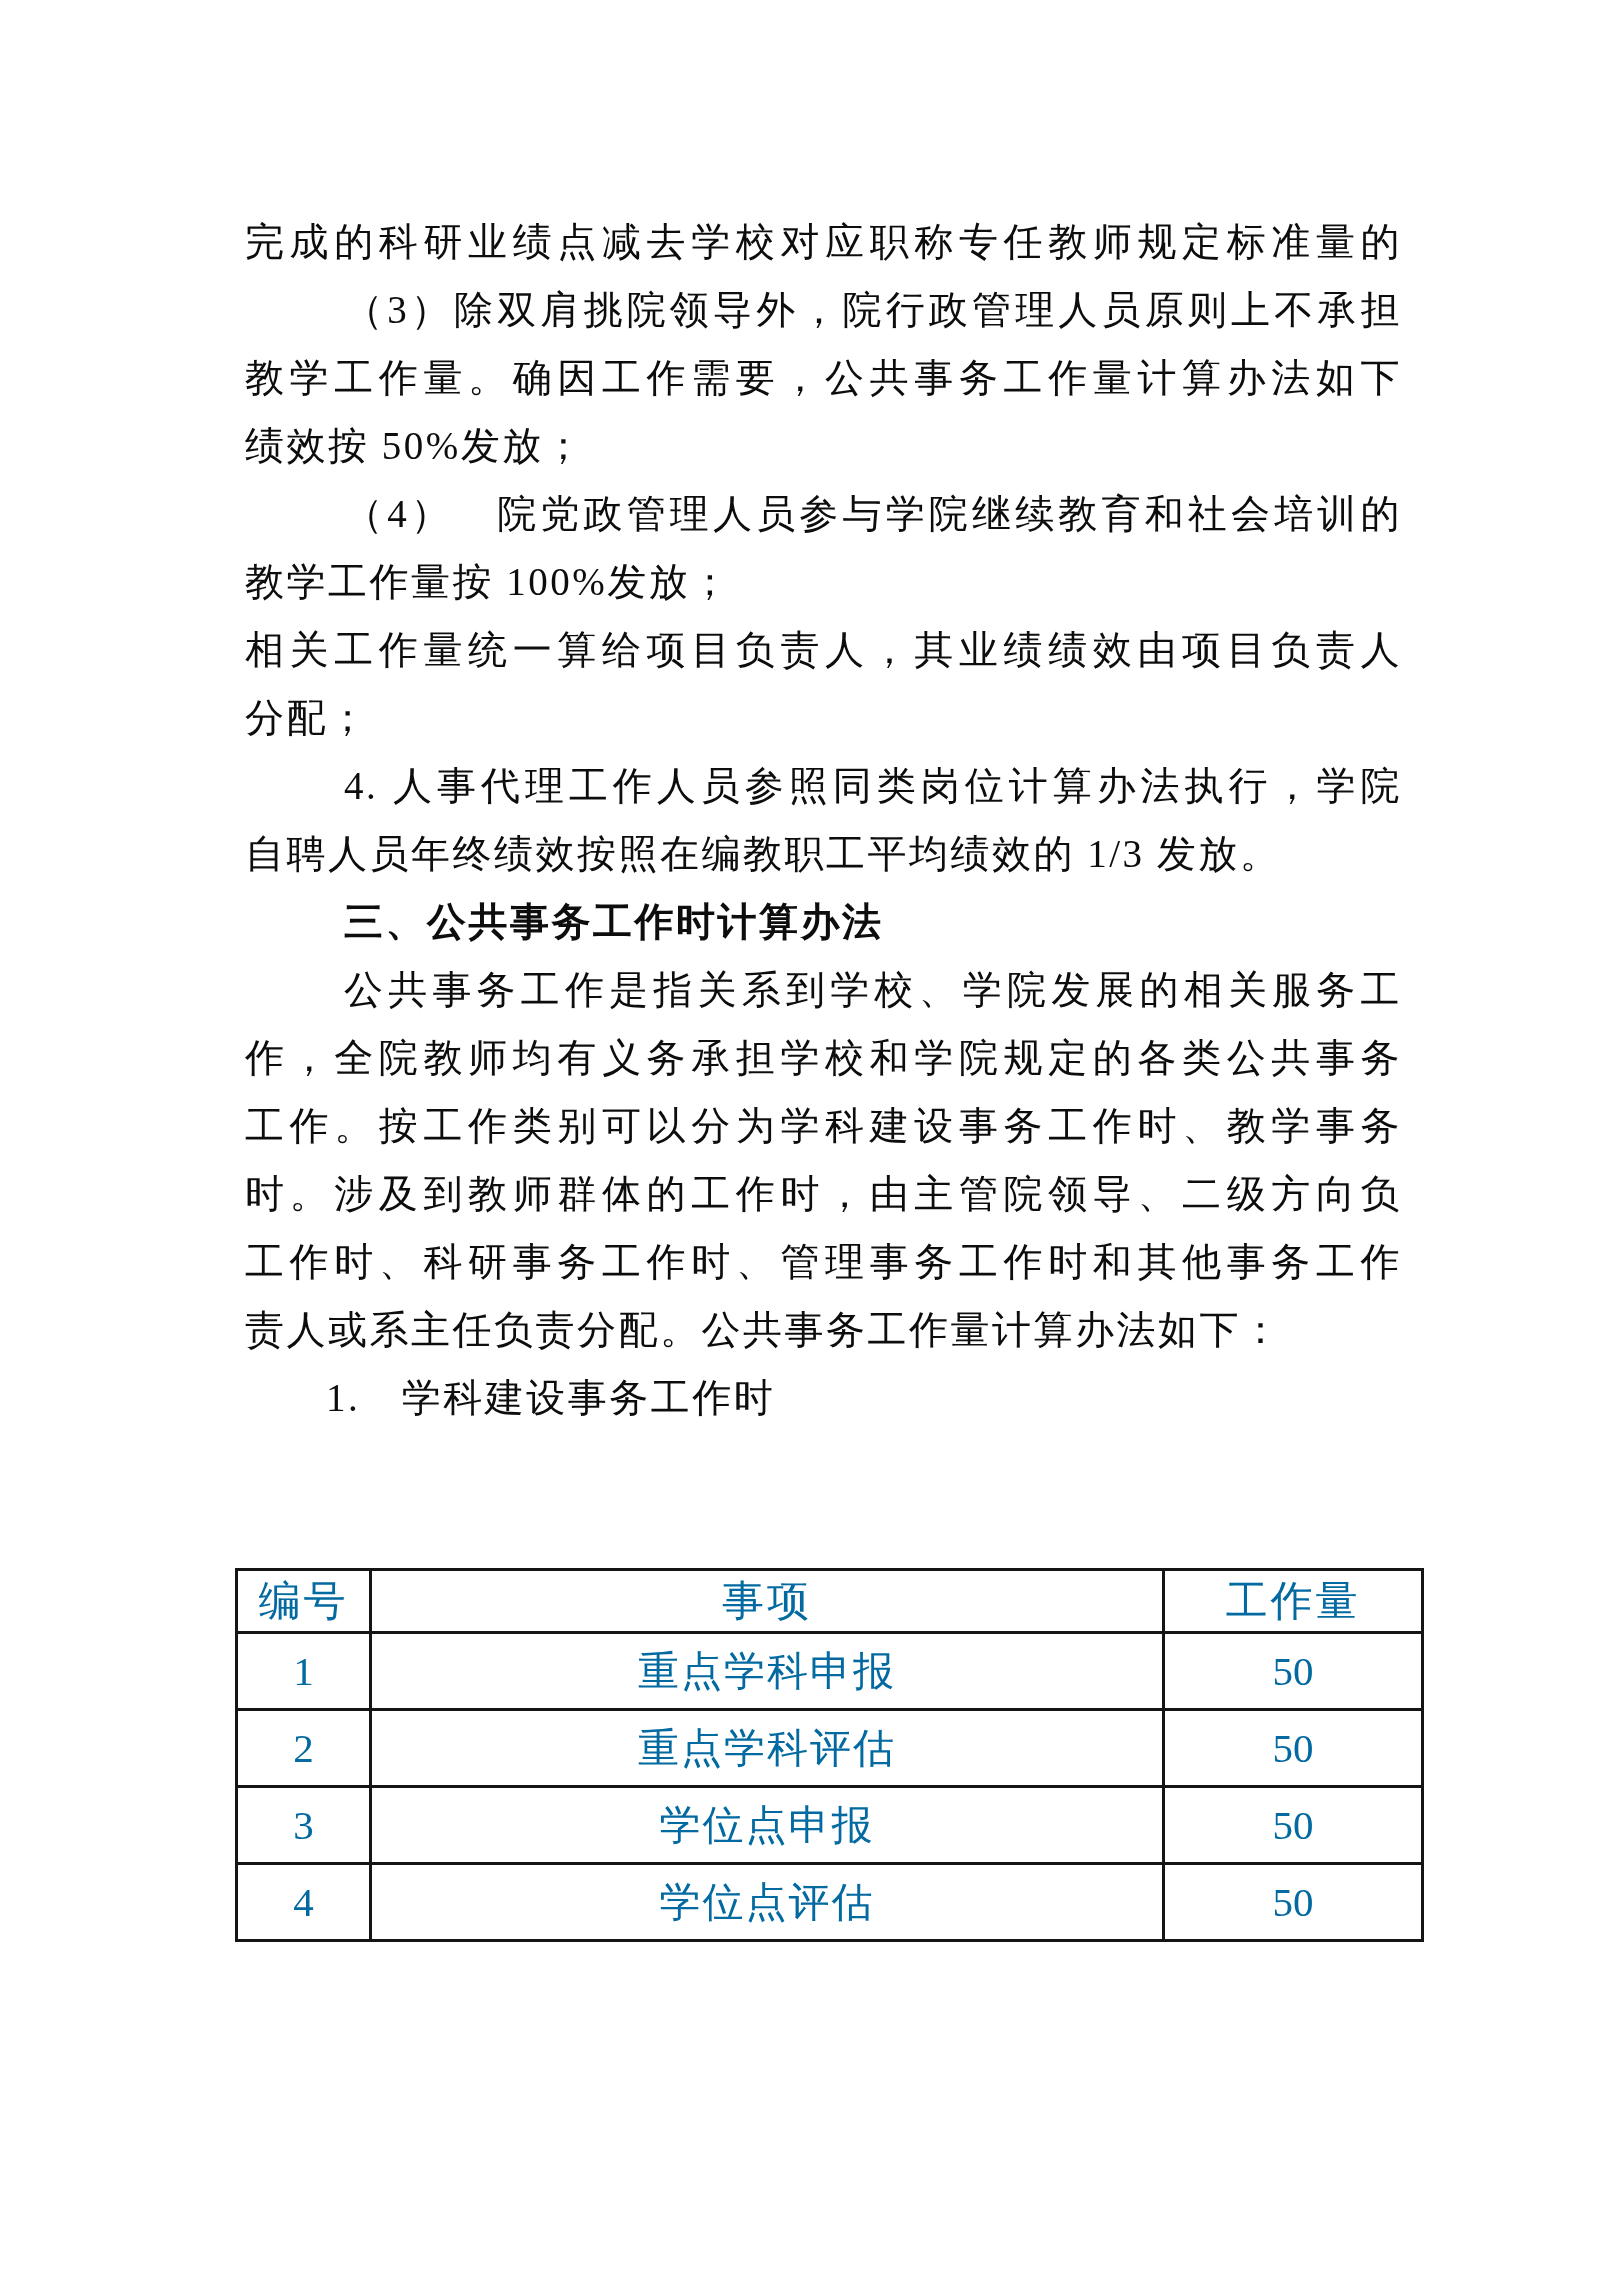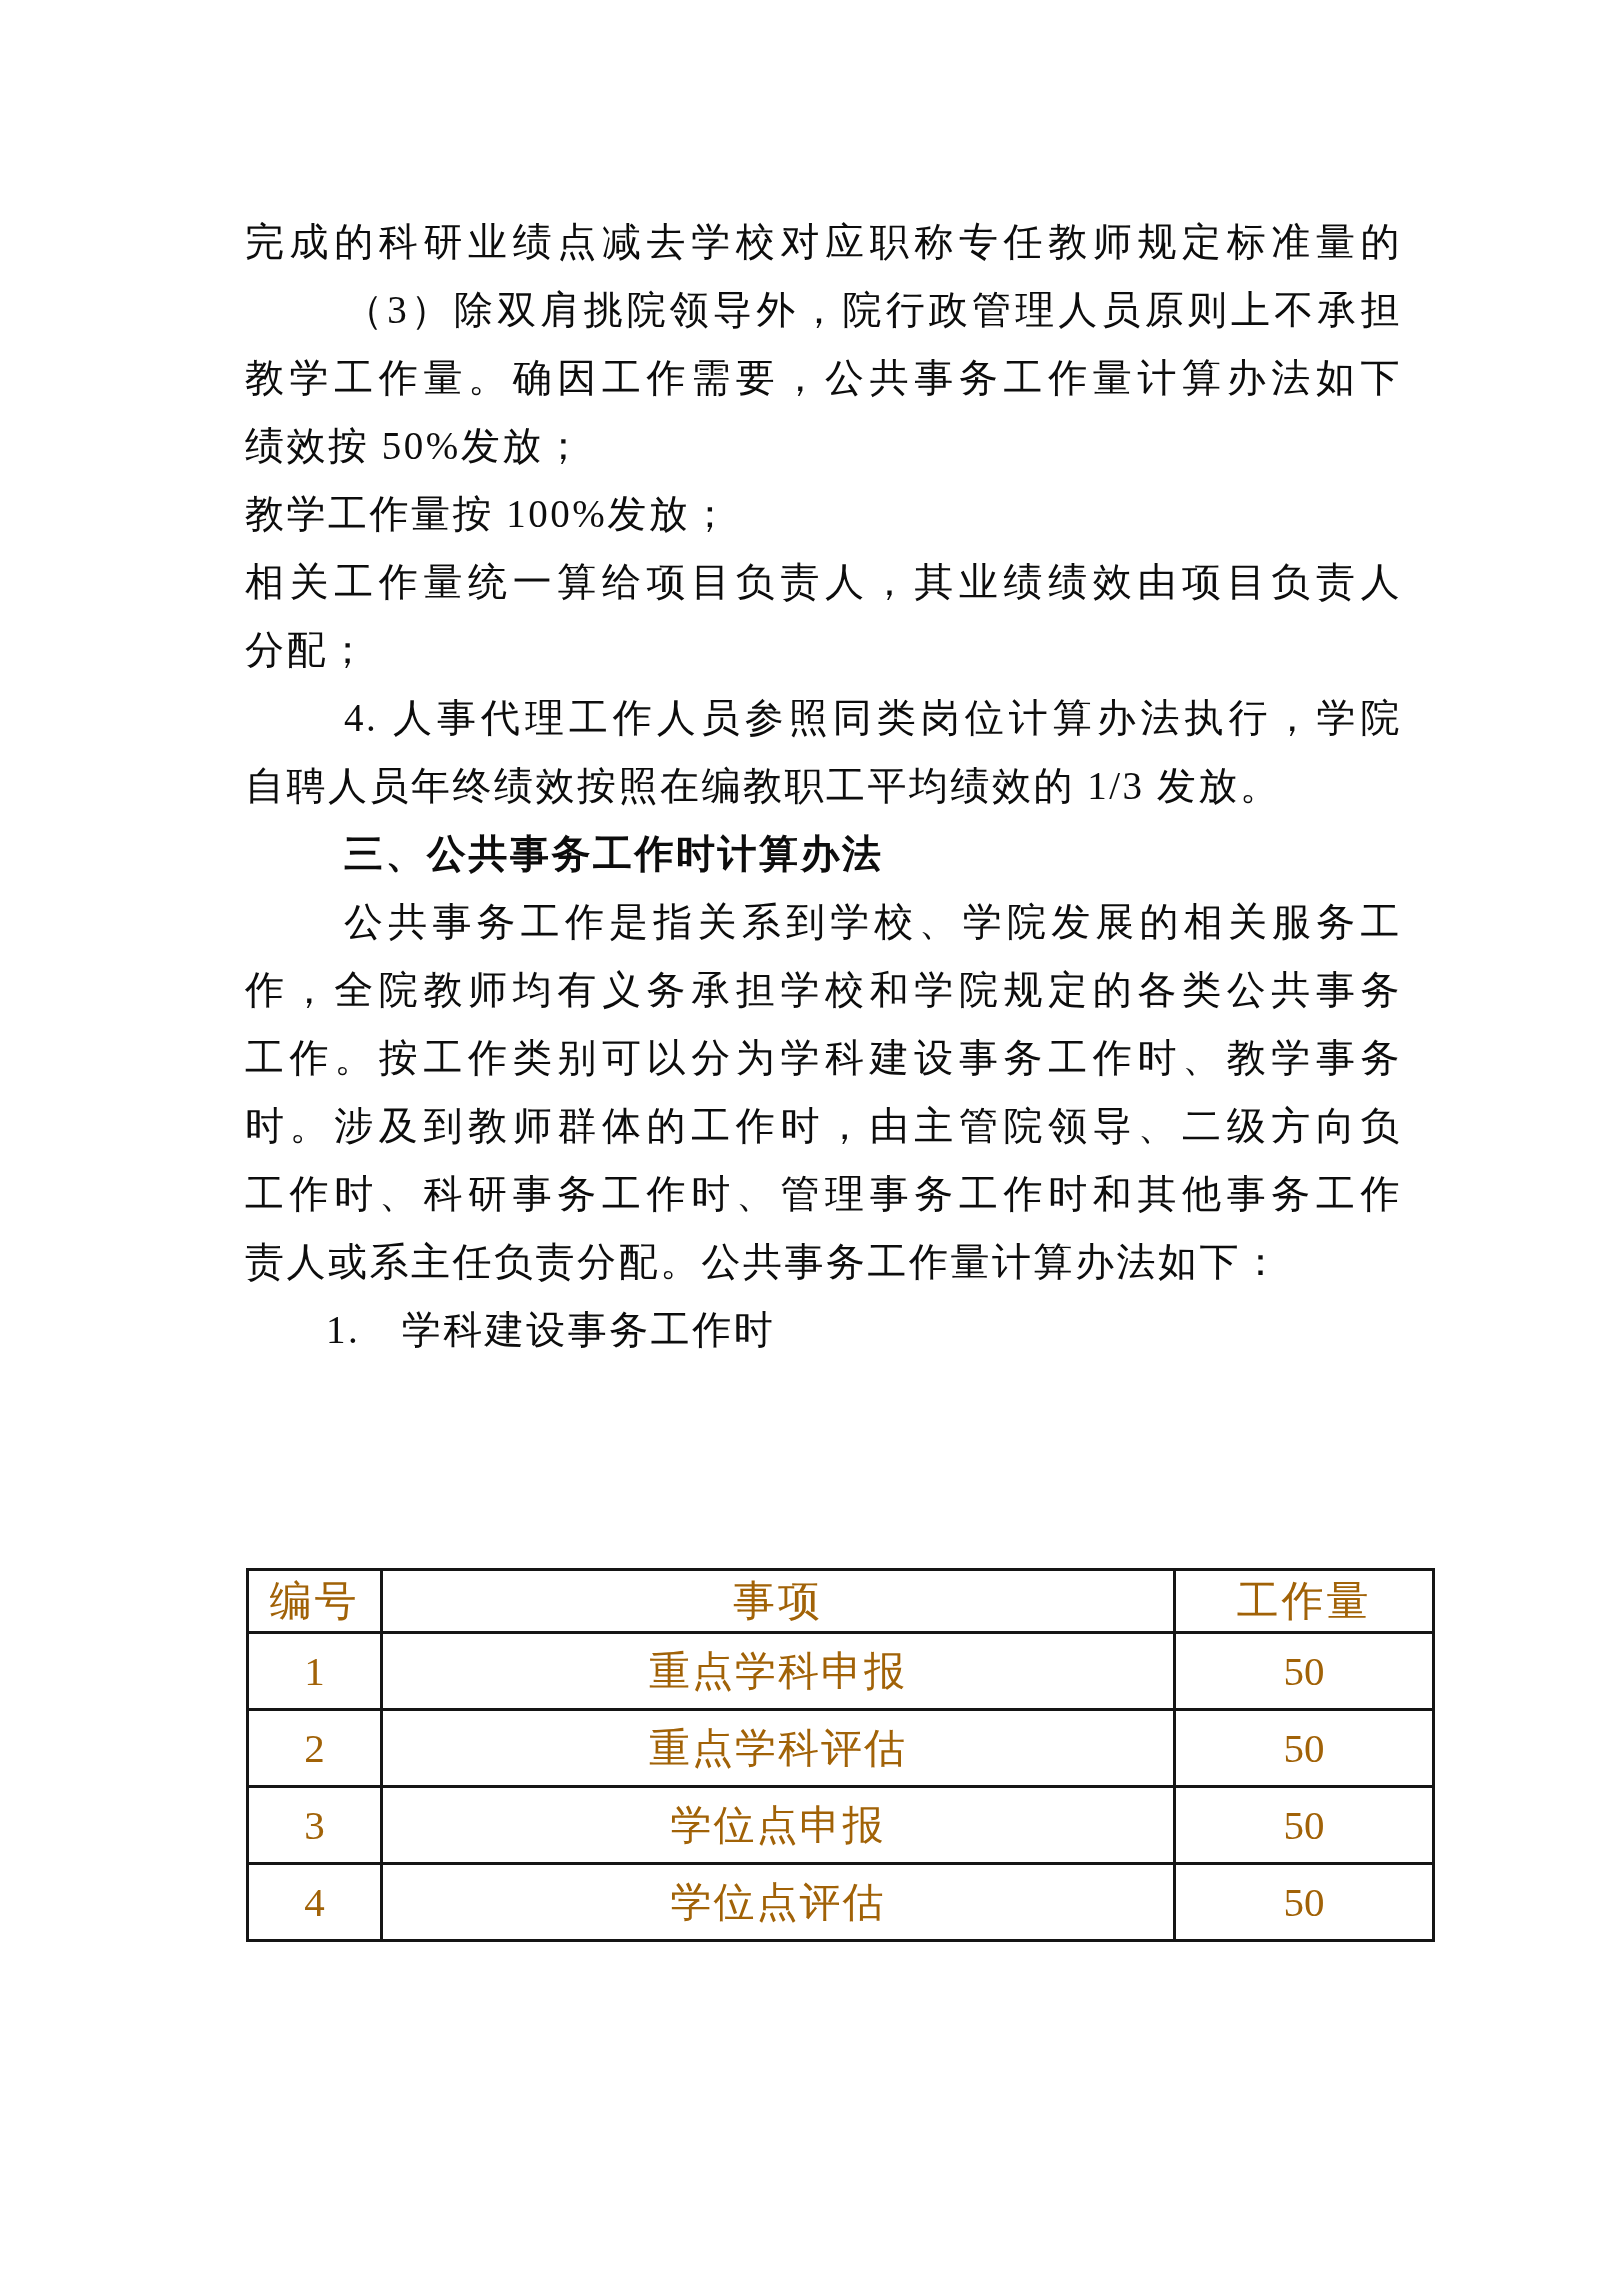--- a/index.html
+++ b/index.html
@@ -28,26 +28,26 @@
   .line.justify {
     text-align: justify;
     text-align-last: justify;
     text-justify: inter-character;
   }
   .line.bold { font-weight: bold; }
 
   
   .workload-table {
     position: absolute;
-    left: 246px; top: 1568px;
+    left: 235px; top: 1568px;
     width: 1177px;
     border-collapse: collapse;
     table-layout: fixed;
     font-size: 41px;
-    color: #a16207;
+    color: #0369a1;
   }
   .workload-table th, .workload-table td {
     border: 3.9px solid #151515;
     padding: 0;
     vertical-align: middle;
   }
   .workload-table thead tr { height: 63px; }
   .workload-table tbody tr { height: 77px; }
   .col-no   { width: 131px; }
   .col-item { width: 790px; }
@@ -64,20 +64,21 @@
 </head>
 <body>
 
 <div class="page">
 
   <div class="text-block" id="text-block">
       <div class="line justify">完成的科研业绩点减去学校对应职称专任教师规定标准量的</div>
       <div class="line justify" style="padding-left: 99px;">（3）除双肩挑院领导外，院行政管理人员原则上不承担</div>
       <div class="line justify">教学工作量。确因工作需要，公共事务工作量计算办法如下</div>
       <div class="line">绩效按 50%发放；</div>
+      <div class="line justify" style="padding-left: 99px;">（4）　院党政管理人员参与学院继续教育和社会培训的</div>
       <div class="line">教学工作量按 100%发放；</div>
       <div class="line justify">相关工作量统一算给项目负责人，其业绩绩效由项目负责人</div>
       <div class="line">分配；</div>
       <div class="line justify" style="padding-left: 99px;">4. 人事代理工作人员参照同类岗位计算办法执行，学院</div>
       <div class="line">自聘人员年终绩效按照在编教职工平均绩效的 1/3 发放。</div>
       <div class="line bold" style="padding-left: 99px;">三、公共事务工作时计算办法</div>
       <div class="line justify" style="padding-left: 99px;">公共事务工作是指关系到学校、学院发展的相关服务工</div>
       <div class="line justify">作，全院教师均有义务承担学校和学院规定的各类公共事务</div>
       <div class="line justify">工作。按工作类别可以分为学科建设事务工作时、教学事务</div>
       <div class="line justify">时。涉及到教师群体的工作时，由主管院领导、二级方向负</div>

